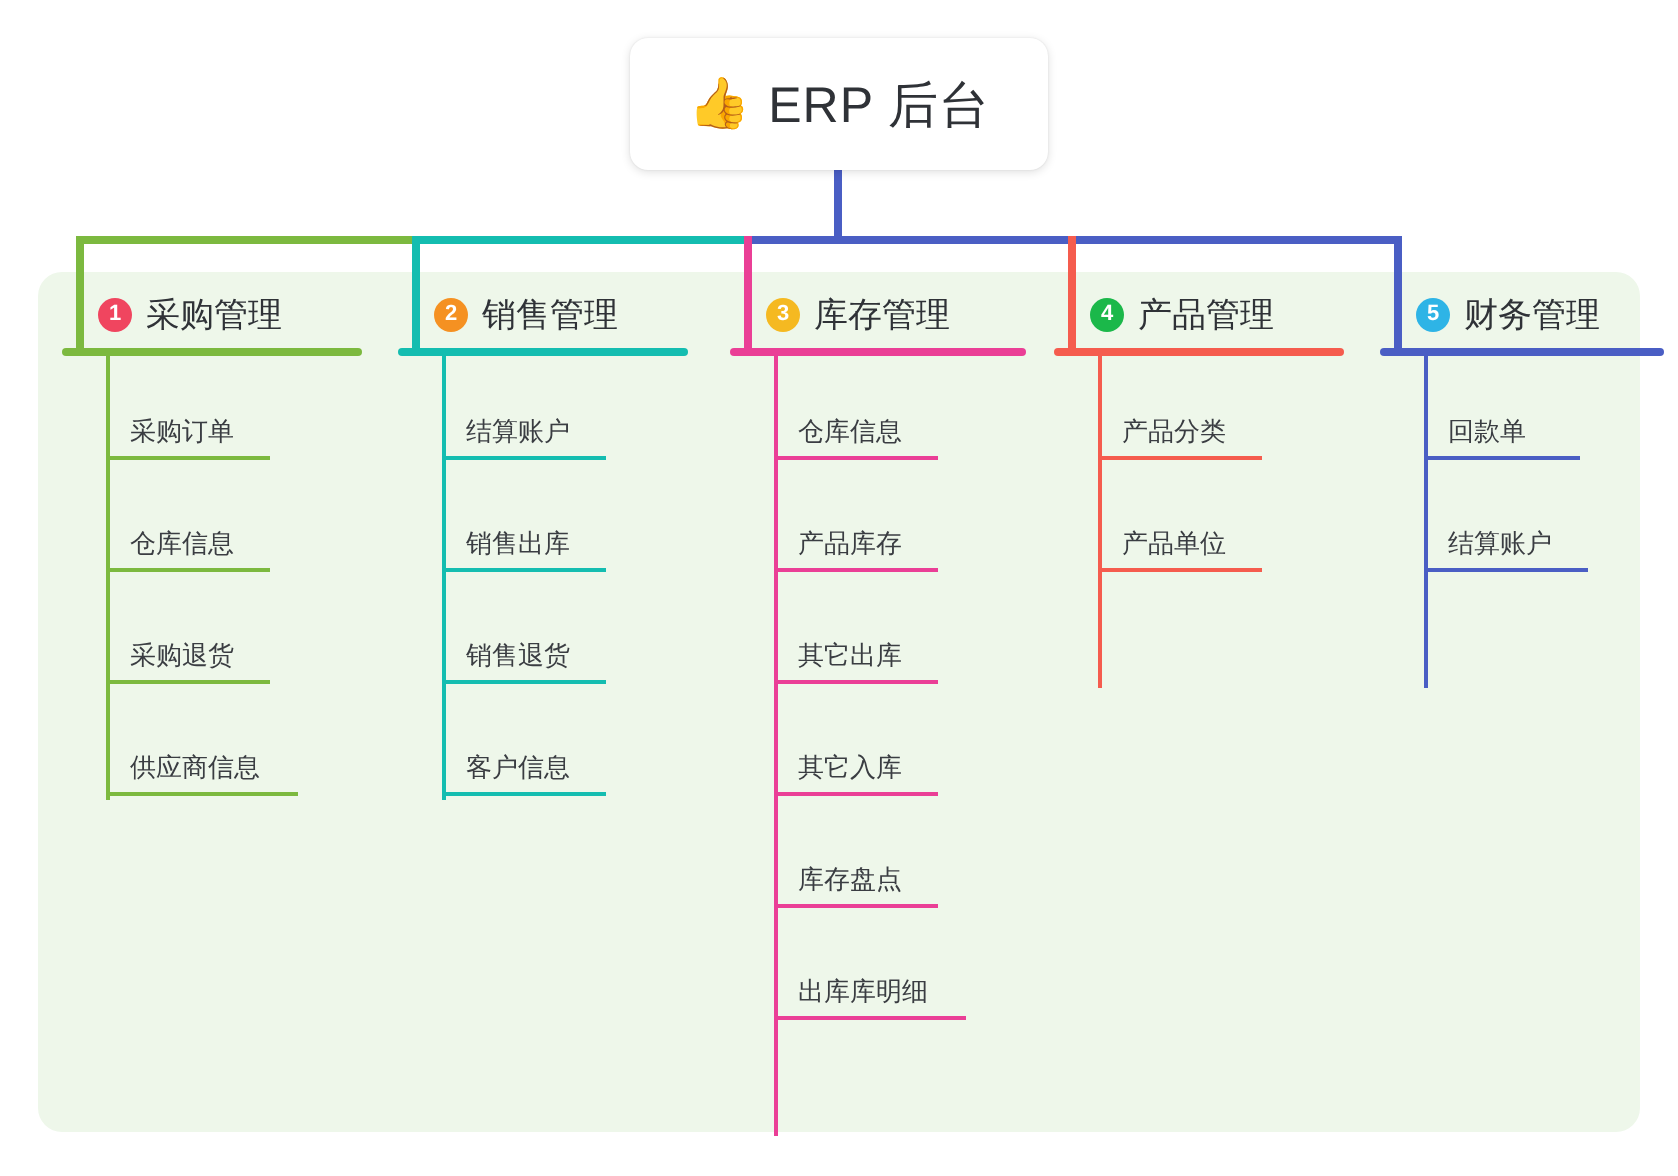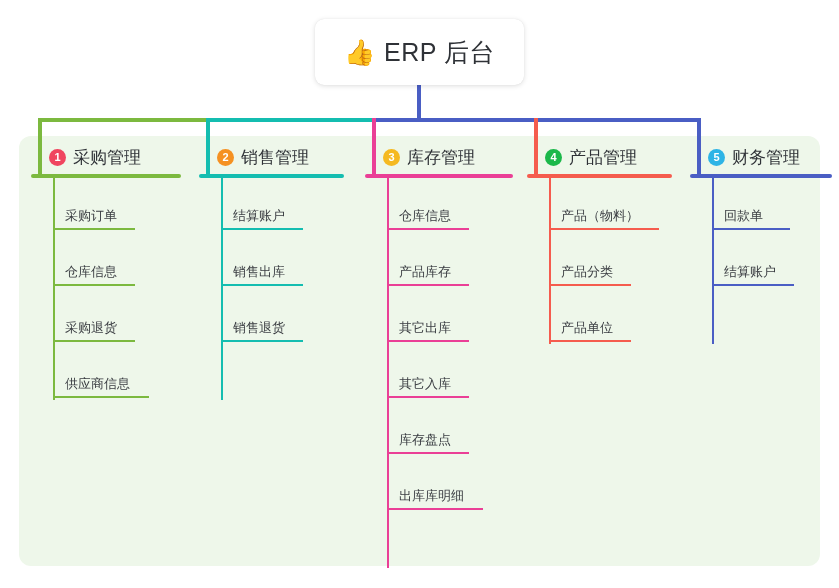--- a/index.html
+++ b/index.html
@@ -196,20 +196,24 @@
             <div class="item-rule" style="background: rgb(20, 189, 176); width: 82px;"></div>
           </div>
           <div class="item">
             <span class="item-label">销售出库</span>
             <div class="item-rule" style="background: rgb(20, 189, 176); width: 82px;"></div>
           </div>
           <div class="item">
             <span class="item-label">销售退货</span>
             <div class="item-rule" style="background: rgb(20, 189, 176); width: 82px;"></div>
           </div>
+          <div class="item">
+            <span class="item-label">客户信息</span>
+            <div class="item-rule" style="background: rgb(20, 189, 176); width: 82px;"></div>
+          </div>
         </div>
       </div>
       <div class="col" style="left: 365px; width: 148px;">
         <div class="col-head">
           <span class="badge" style="background: rgb(245, 185, 33);">3</span>
           <span class="head-label">库存管理</span>
         </div>
         <div class="head-rule" style="background: rgb(234, 63, 150); width: 148px;"></div>
         <div class="items">
           <div class="trunk" style="background: rgb(234, 63, 150); height: 390px;"></div>
@@ -241,24 +245,20 @@
       </div>
       <div class="col" style="left: 527px; width: 145px;">
         <div class="col-head">
           <span class="badge" style="background: rgb(27, 184, 74);">4</span>
           <span class="head-label">产品管理</span>
         </div>
         <div class="head-rule" style="background: rgb(245, 92, 78); width: 145px;"></div>
         <div class="items">
           <div class="trunk" style="background: rgb(245, 92, 78); height: 166px;"></div>
           <div class="item">
-            <span class="item-label">产品（物料）</span>
-            <div class="item-rule" style="background: rgb(245, 92, 78); width: 110px;"></div>
-          </div>
-          <div class="item">
             <span class="item-label">产品分类</span>
             <div class="item-rule" style="background: rgb(245, 92, 78); width: 82px;"></div>
           </div>
           <div class="item">
             <span class="item-label">产品单位</span>
             <div class="item-rule" style="background: rgb(245, 92, 78); width: 82px;"></div>
           </div>
         </div>
       </div>
       <div class="col" style="left: 690px; width: 142px;">

